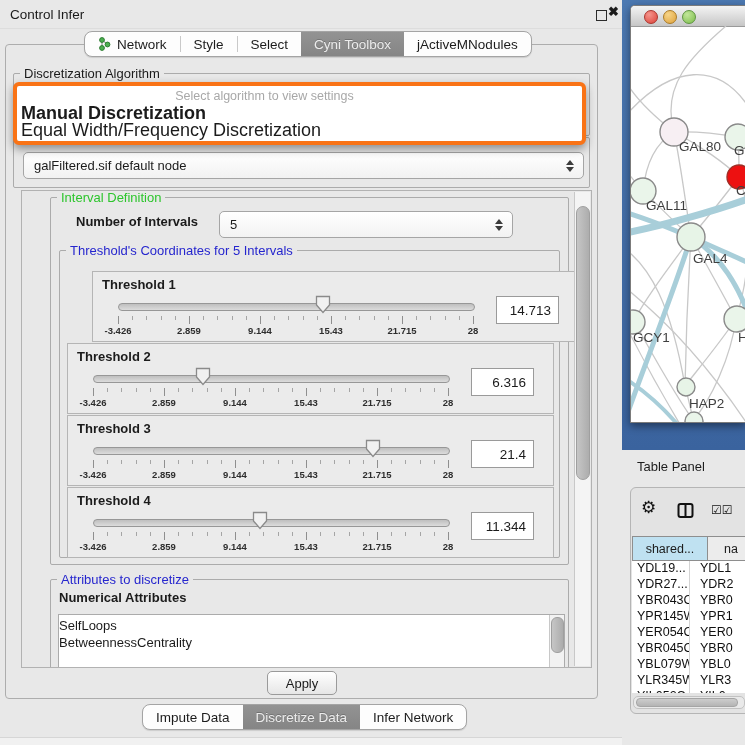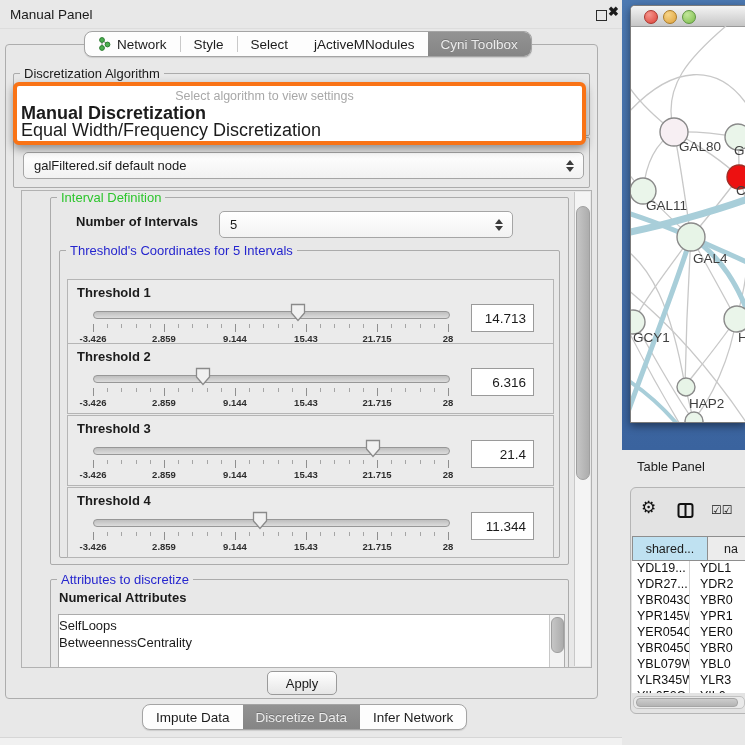--- a/index.html
+++ b/index.html
@@ -89,21 +89,21 @@
   .trow{display:flex;height:16px;font-size:12.5px;color:#101010}
   .tcell0{width:76px;box-sizing:border-box;padding-left:5px;border-right:1px solid #D4D4D4;overflow:hidden;white-space:nowrap}
   .tcell1{width:80px;box-sizing:border-box;padding-left:10px;overflow:hidden;white-space:nowrap}
   #h-scrollbar{left:633px;top:696px;width:110px;height:11px;background:#E9E9E9;border:1px solid #C2C2C2;border-radius:5px}
   #h-thumb{position:absolute;left:2px;top:1px;width:100px;height:7px;border-radius:4px;background:linear-gradient(#CDCDCD,#B4B4B4);border:1px solid #A5A5A5}
 </style>
 </head>
 <body>
 
 <div class="abs" id="titlebar">
-  <span class="abs" id="title-text">Manual Panel</span>
+  <span class="abs" id="title-text">Control Infer</span>
 </div>
 <span class="abs" id="float-icon"></span>
 <span class="abs" id="close-icon">✖</span>
 
 <div class="abs" id="main-panel"></div>
 
 <div class="abs segbar" id="top-tabs">
     <span class="seg">
       <svg class="net-icon" viewBox="0 0 13 14">
         <line x1="4" y1="3" x2="9" y2="7" stroke="#7a7a7a"></line>
@@ -115,25 +115,25 @@
       <span>Network</span>
     </span>
     <span class="seg-sep"></span>
     <span class="seg">
       <span>Style</span>
     </span>
     <span class="seg-sep"></span>
     <span class="seg">
       <span>Select</span>
     </span>
-    <span class="seg">
-      <span>jActiveMNodules</span>
-    </span>
     <span class="seg selected">
       <span>Cyni Toolbox</span>
+    </span>
+    <span class="seg">
+      <span>jActiveMNodules</span>
     </span>
   </div>
 
 <div class="abs group" id="algo-group">
   <span class="group-title">Discretization Algorithm</span>
   <div class="abs combo" id="algo-combo">
     <span class="combo-text" style="color:#A8A8A8"></span>
     <span class="stepper">
         <span class="arr-up"></span>
         <span class="arr-dn"></span>
@@ -159,21 +159,21 @@
     <div class="abs combo" id="noi-spinner">
       <span class="combo-text">5</span>
       <span class="stepper">
           <span class="arr-up"></span>
           <span class="arr-dn"></span>
         </span>
     </div>
     <div class="abs group" id="thr-group">
       <span class="group-title t-blue">Threshold's Coordinates for 5 Intervals</span>
       <div id="thr-container">
-          <div class="thr-box" style="top: 28px;">
+          <div class="thr-box" style="top: 20px; margin-left: 25px;">
             <div class="thr-label">Threshold 1</div>
             <div class="thr-track"></div>
             <span class="tick major" style="left: 25px;"></span>
             <span class="tick minor" style="left: 39.2px;"></span>
             <span class="tick minor" style="left: 53.4px;"></span>
             <span class="tick minor" style="left: 67.6px;"></span>
             <span class="tick minor" style="left: 81.8px;"></span>
             <span class="tick major" style="left: 96px;"></span>
             <span class="tick minor" style="left: 110.2px;"></span>
             <span class="tick minor" style="left: 124.4px;"></span>

